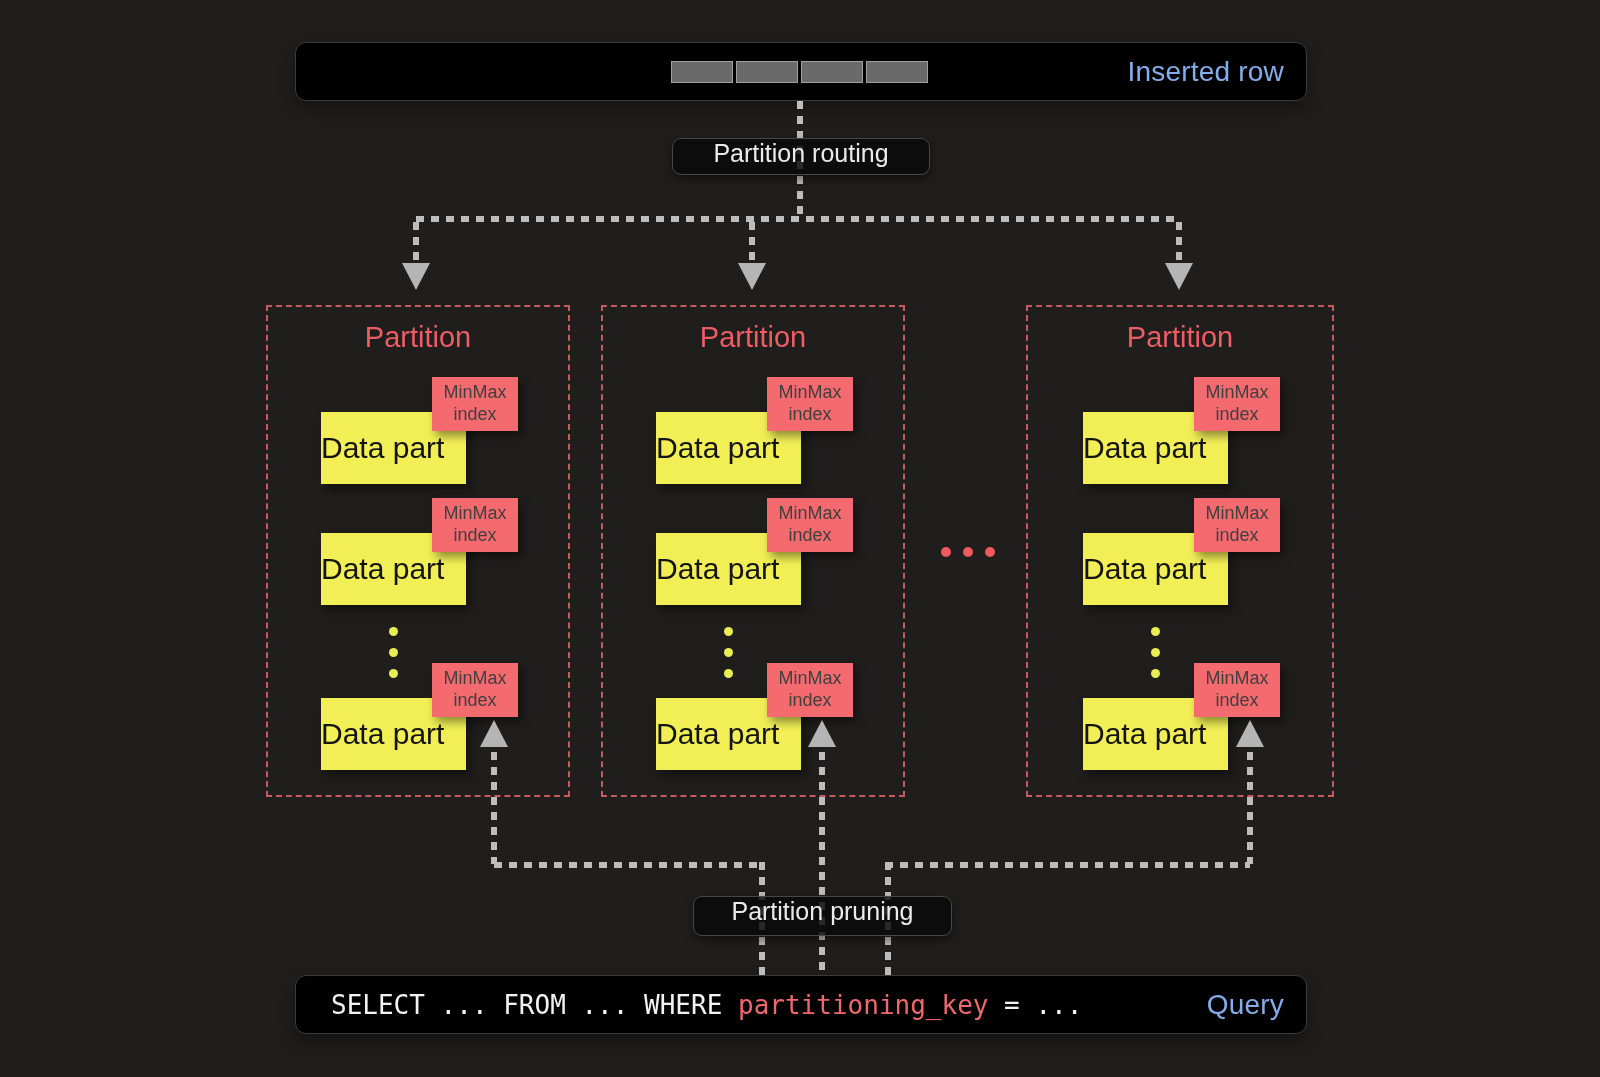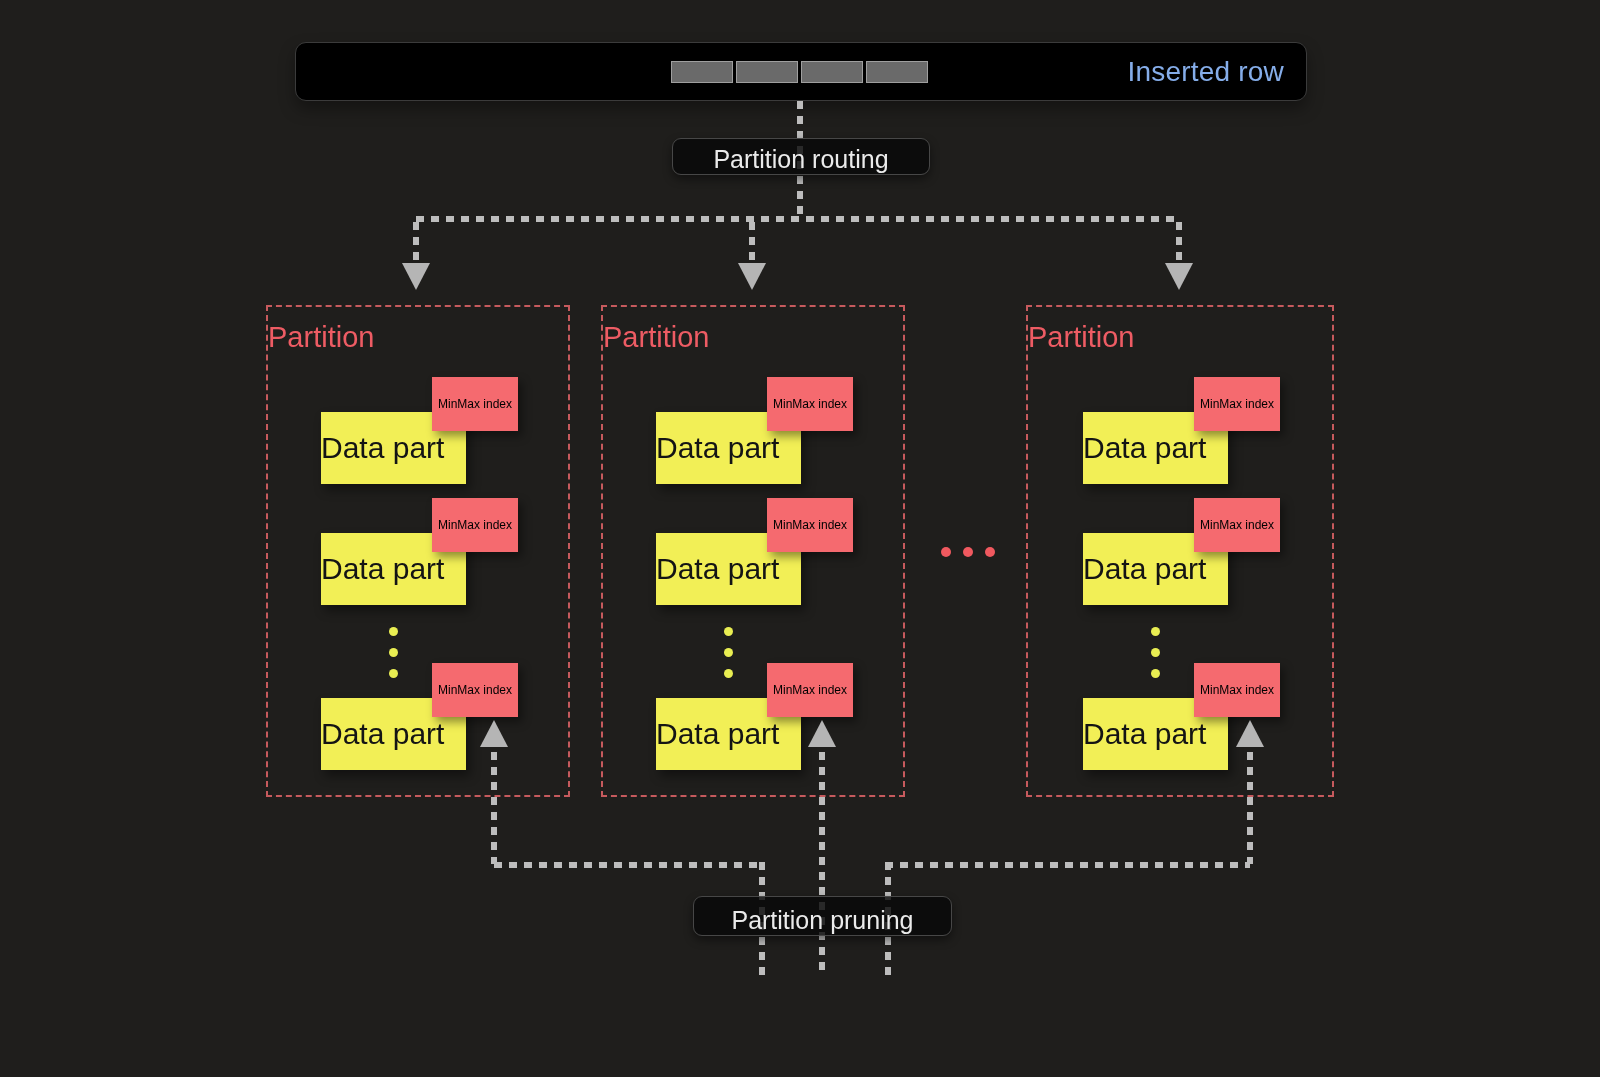--- a/index.html
+++ b/index.html
@@ -13,39 +13,39 @@
   .top-bar{top:42px;}
   .query-bar{top:975px;}
   .bar-label{position:absolute;right:22px;top:50%;transform:translateY(-50%);
        color:#85ade9;font-size:28px;letter-spacing:.2px;}
 
   .row-cells{position:absolute;left:375px;top:18px;display:flex;gap:3px;}
   .cell{width:62px;height:22px;background:#6a6a6a;border:1px solid #9f9f9f;box-sizing:border-box;}
 
   
   .pill{position:absolute;background:rgba(9,9,9,.82);border:1px solid #474747;border-radius:9px;
-        display:flex;align-items:flex-end;justify-content:center;color:#ebebeb;font-size:25px;
+        display:flex;align-items:flex-start;justify-content:center;color:#ebebeb;font-size:25px;
         z-index:6;box-shadow:0 4px 10px rgba(0,0,0,.45);box-sizing:border-box;}
 
   
   .gline{position:absolute;z-index:5;}
   .gline.v{width:6px;background:repeating-linear-gradient(180deg,#bdbdbd 0 8px,transparent 8px 15px);}
   .gline.h{height:6px;background:repeating-linear-gradient(90deg,#bdbdbd 0 8px,transparent 8px 15px);}
   .arrow-down{position:absolute;width:0;height:0;border-left:14px solid transparent;
         border-right:14px solid transparent;border-top:27px solid #b5b5b5;z-index:5;}
   .arrow-up{position:absolute;width:0;height:0;border-left:14px solid transparent;
         border-right:14px solid transparent;border-bottom:27px solid #b5b5b5;z-index:5;}
 
   
   .partition{position:absolute;top:305px;height:492px;border:2px dashed #c65a5d;
         box-sizing:border-box;z-index:2;}
-  .partition-title{position:absolute;top:14px;left:0;width:100%;text-align:left;
+  .partition-title{position:absolute;top:14px;left:0;width:100%;text-align:center;
         color:#ee5c64;font-size:29px;}
-  .minmax{position:absolute;width:86px;height:54px;background:#f56a6f;color:#000000;
-        font-size:12px;line-height:1.22;display:flex;align-items:center;justify-content:center;
+  .minmax{position:absolute;width:86px;height:54px;background:#f56a6f;color:#404040;
+        font-size:18px;line-height:1.22;display:flex;align-items:center;justify-content:center;
         text-align:center;padding:0 3px;box-sizing:border-box;z-index:3;
         box-shadow:4px 5px 9px rgba(0,0,0,.42);}
   .datapart{position:absolute;width:145px;height:72px;background:#f2ef56;color:#141414;
         font-size:30px;display:flex;align-items:center;padding-left:0;box-sizing:border-box;
         z-index:2;box-shadow:4px 6px 10px rgba(0,0,0,.42);}
   .vdot{position:absolute;width:9px;height:9px;border-radius:50%;background:#e9ee52;}
   .rdot{position:absolute;width:10px;height:10px;border-radius:50%;background:#f0595f;z-index:2;}
 
   
   .sql{position:absolute;left:35px;top:50%;transform:translateY(-50%);
@@ -133,14 +133,18 @@
   <div class="gline v" style="left:759px;top:862px;height:113px;"></div>
   <div class="gline v" style="left:819px;top:752px;height:223px;"></div>
   <div class="gline v" style="left:1247px;top:752px;height:112px;"></div>
   <div class="gline h" style="left:885px;top:862px;width:365px;"></div>
   <div class="gline v" style="left:885px;top:862px;height:113px;"></div>
 
   <div class="pill" style="left:693px;top:896px;width:259px;height:40px;">
     <span>Partition pruning</span>
   </div>
 
+  <div class="bar query-bar">
+    <div class="sql"><span>SELECT ... FROM ... WHERE </span><span class="key">partitioning_key</span><span> = ...</span></div>
+    <div class="bar-label">Query</div>
+  </div>
 
 </div>
 
 </body></html>

